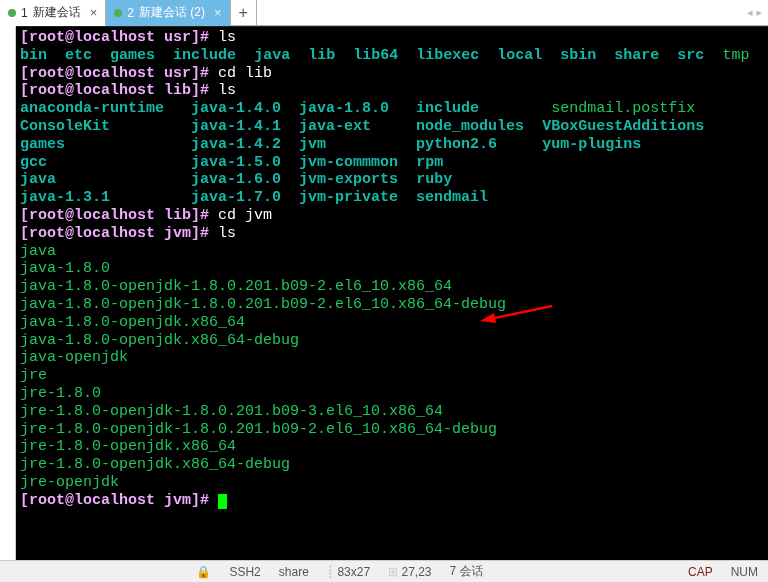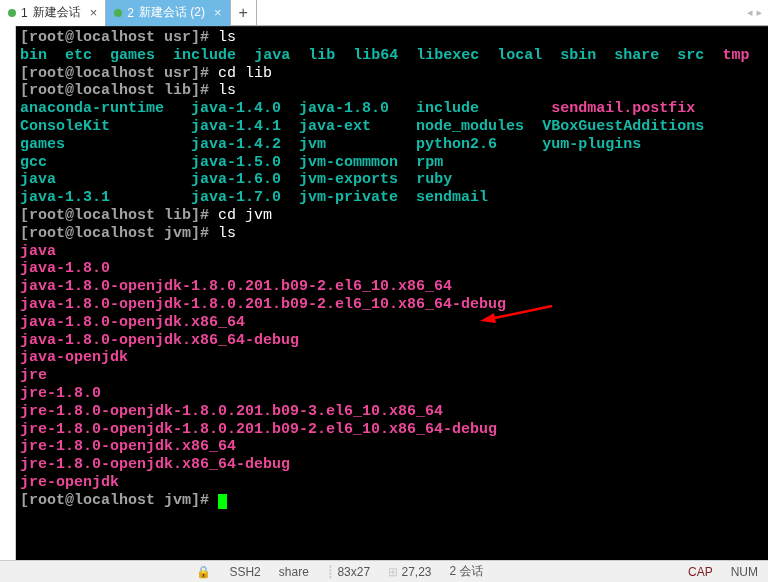--- a/index.html
+++ b/index.html
@@ -73,23 +73,23 @@
     font-size: 15px;
     line-height: 17.8px;
     padding: 2px 4px;
     height: 534px;
     overflow: hidden;
     white-space: pre;
     position: relative;
     border-top: 1px solid #222;
     margin-left: 16px;
   }
-  .white { color: #a3a3a3; font-weight: bold; }
+  .white { color: #f0abfc; font-weight: bold; }
   .blue  { color: #14b8a6; font-weight: bold; }
-  .cyan  { color: #ec4899; font-weight: bold; }
+  .cyan  { color: #22c55e; font-weight: normal; }
   .cursor {
     display: inline-block;
     width: 9px; height: 15px;
     background: #00ff00;
     vertical-align: text-bottom;
   }
   .arrow {
     position: absolute;
     left: 462px;
     top: 276px;
@@ -175,17 +175,17 @@
 </svg>
 </div>
 
 <div class="statusbar">
   <span class="spacer"></span>
   <span class="lock">🔒</span>
   <span>SSH2</span>
   <span>share</span>
   <span><span class="sep">┋ </span><span>83x27</span></span>
   <span><span class="sep">⊞ </span><span>27,23</span></span>
-  <span>2 会话</span>
+  <span>7 会话</span>
   <span class="spacer"></span>
   <span style="color:#7f1d1d">CAP</span>
   <span>NUM</span>
 </div>
 
 </body></html>

